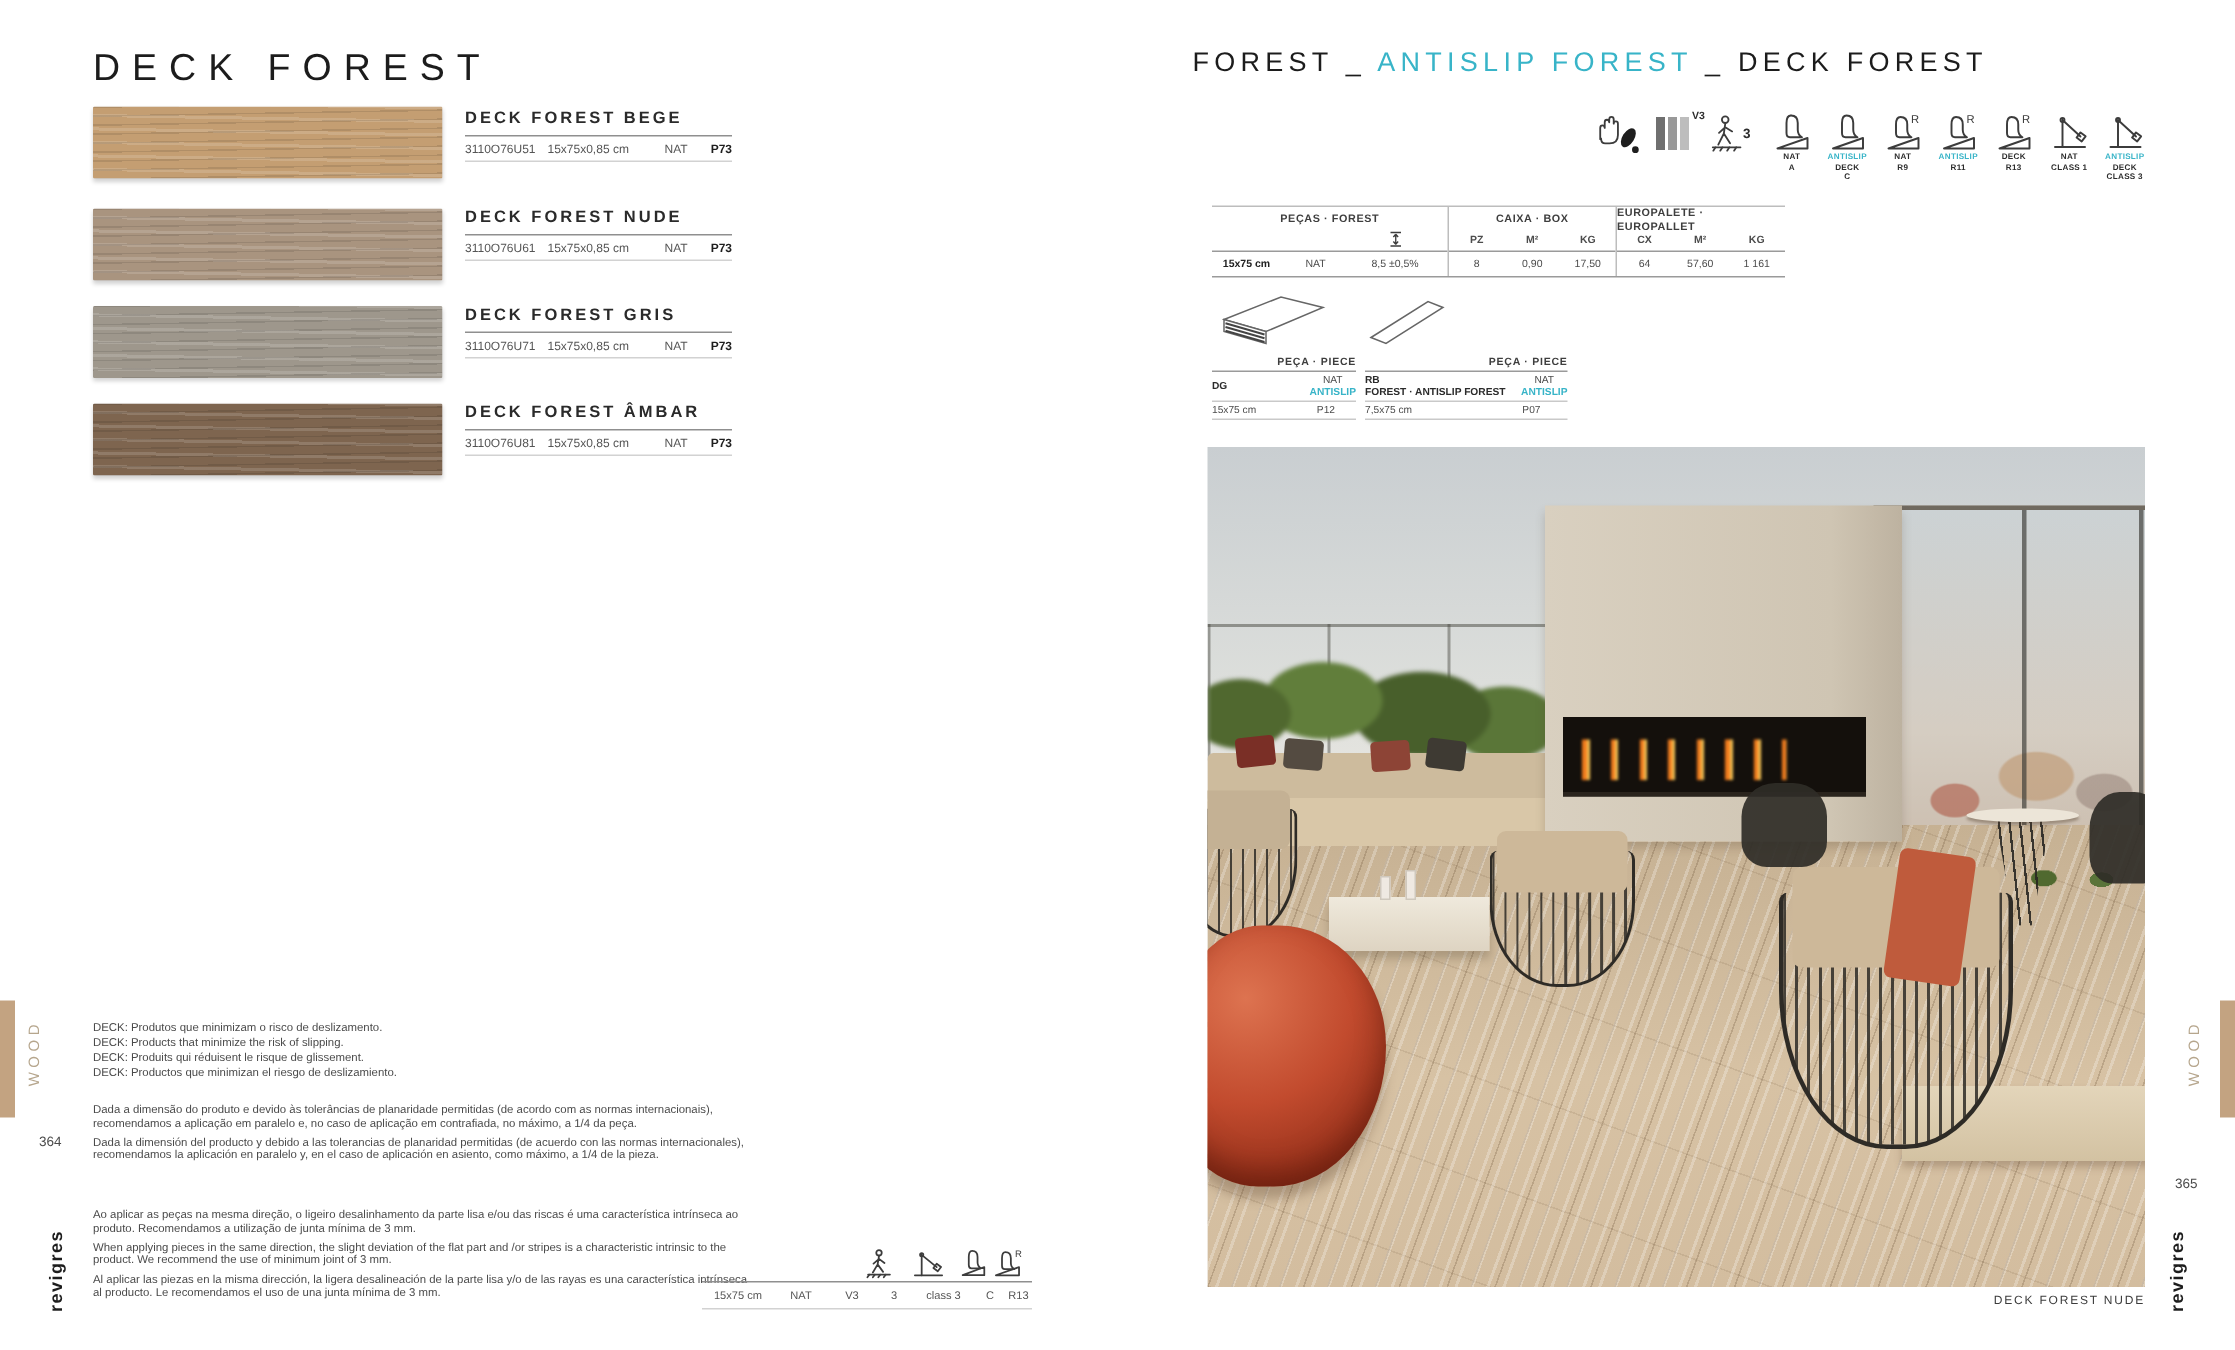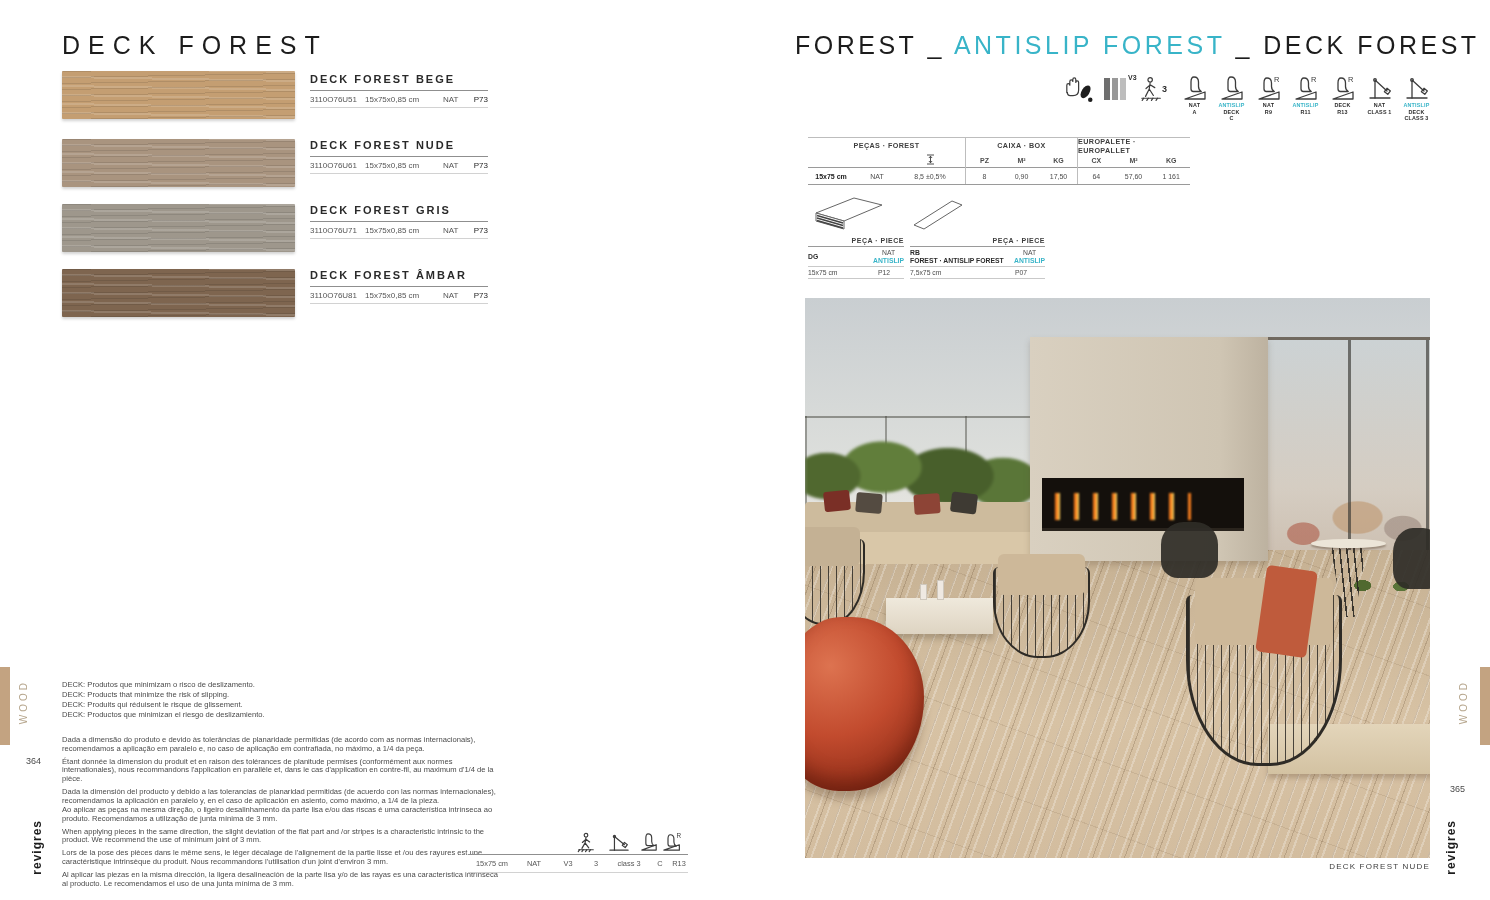--- a/index.html
+++ b/index.html
@@ -24,34 +24,34 @@
   .nude{background-color:#a9947f;}
   .gris{background-color:#9e978c;}
   .ambar{background-color:#7e654f;}
   .prod-info{left:310px;width:178px;}
   .prod-name{font-size:11px;letter-spacing:2px;color:#2a2a2a;font-weight:600;white-space:nowrap;}
   .prod-row{display:flex;align-items:center;border-top:1px solid #8f8f8f;border-bottom:1px solid #d2d2d2;
             height:16px;font-size:8px;color:#555;}
   .prod-row .c1{width:55px;}
   .prod-row .c2{width:78px;}
   .prod-row .c3{width:28px;}
-  .prod-row .c4{flex:1;text-align:right;font-weight:normal;color:#1e1e1e;}
+  .prod-row .c4{flex:1;text-align:right;font-weight:bold;color:#1e1e1e;}
 
   .notes{font-size:7.6px;line-height:9.4px;color:#4a4a4a;width:436px;}
   .notes p{margin:0 0 0.5px 0;}
   .paras{font-size:7.6px;line-height:8.6px;color:#4a4a4a;width:436px;}
   .paras p{margin:0 0 4.5px 0;}
 
   .spec-table{left:468px;top:854px;width:220px;display:flex;align-items:center;
               border-top:1px solid #8f8f8f;border-bottom:1px solid #d2d2d2;height:17px;
               font-size:7.4px;color:#555;}
   .spec-table span{text-align:center;}
 
   
-  .r-title{font-size:25px;letter-spacing:3.5px;color:#1c1c1c;font-weight:500;white-space:nowrap;}
+  .r-title{font-size:18px;letter-spacing:3.5px;color:#1c1c1c;font-weight:500;white-space:nowrap;}
   .cyan{color:#38b4c8;}
   .icon-label{font-size:5.4px;line-height:6.6px;font-weight:bold;color:#2c2c2c;text-align:center;letter-spacing:.2px;}
   .cert{width:37px;display:flex;flex-direction:column;align-items:center;}
   .cert svg{display:block;}
 
   .boxtbl{left:808px;top:137px;width:382px;border-top:1px solid #bdbdbd;border-bottom:1px solid #9a9a9a;font-size:7px;color:#4c4c4c;}
   .boxtbl .grp{display:flex;}
   .boxtbl .g{box-sizing:border-box;}
   .boxtbl .g+ .g{border-left:1px solid #bdbdbd;}
   .boxtbl .ghead{height:15px;display:flex;align-items:center;justify-content:center;
@@ -199,28 +199,26 @@
 
   <div class="abs notes" style="left:62px;top:680px;">
     <p>DECK: Produtos que minimizam o risco de deslizamento.</p>
     <p>DECK: Products that minimize the risk of slipping.</p>
     <p>DECK: Produits qui réduisent le risque de glissement.</p>
     <p>DECK: Productos que minimizan el riesgo de deslizamiento.</p>
   </div>
 
   <div class="abs paras" style="left:62px;top:736px;">
     <p>Dada a dimensão do produto e devido às tolerâncias de planaridade permitidas (de acordo com as normas internacionais), recomendamos a aplicação em paralelo e, no caso de aplicação em contrafiada, no máximo, a 1/4 da peça.</p>
-    <p>Étant donnée la dimension du produit et en raison des tolérances de planitude permises (conformément aux normes internationales), nous recommandons l'application en parallèle et, dans le cas d'application en contre-fil, au maximum d'1/4 de la pièce.</p>
     <p>Dada la dimensión del producto y debido a las tolerancias de planaridad permitidas (de acuerdo con las normas internacionales), recomendamos la aplicación en paralelo y, en el caso de aplicación en asiento, como máximo, a 1/4 de la pieza.</p>
   </div>
 
   <div class="abs paras" style="left:62px;top:806px;">
     <p>Ao aplicar as peças na mesma direção, o ligeiro desalinhamento da parte lisa e/ou das riscas é uma característica intrínseca ao produto. Recomendamos a utilização de junta mínima de 3 mm.</p>
     <p>When applying pieces in the same direction, the slight deviation of the flat part and /or stripes is a characteristic intrinsic to the product. We recommend the use of minimum joint of 3 mm.</p>
-    <p>Lors de la pose des pièces dans le même sens, le léger décalage de l'alignement de la partie lisse et /ou des rayures est une caractéristique intrinsèque du produit. Nous recommandons l'utilisation d'un joint d'environ 3 mm.</p>
     <p>Al aplicar las piezas en la misma dirección, la ligera desalineación de la parte lisa y/o de las rayas es una característica intrínseca al producto. Le recomendamos el uso de una junta mínima de 3 mm.</p>
   </div>
 
   <div class="abs" style="left:576px;top:832px;">
     <svg width="20" height="20" viewBox="0 0 22 22">
       <circle class="ic-stroke" cx="11" cy="3.5" r="2"></circle>
       <path class="ic-stroke" d="M11 6 L10 12 M11 8 L7 11.5 M11 8 L15 11 M10 12 L6.5 18 M10 12 L14 17.5"></path>
       <path class="ic-stroke" d="M3 19.5 H19" stroke-width="1"></path>
       <path class="ic-stroke" d="M4 19.5 l-1.5 2 M8 19.5 l-1.5 2 M12 19.5 l-1.5 2 M16 19.5 l-1.5 2" stroke-width=".7"></path>
     </svg>

